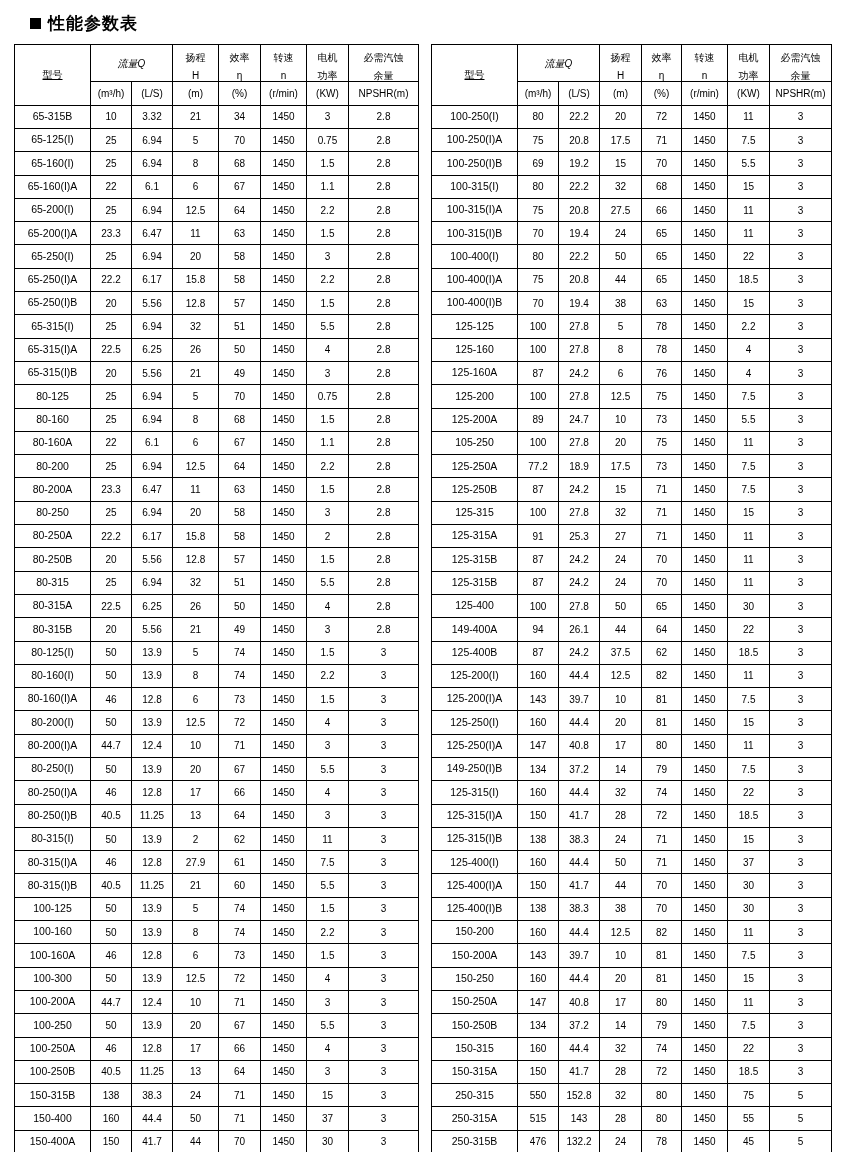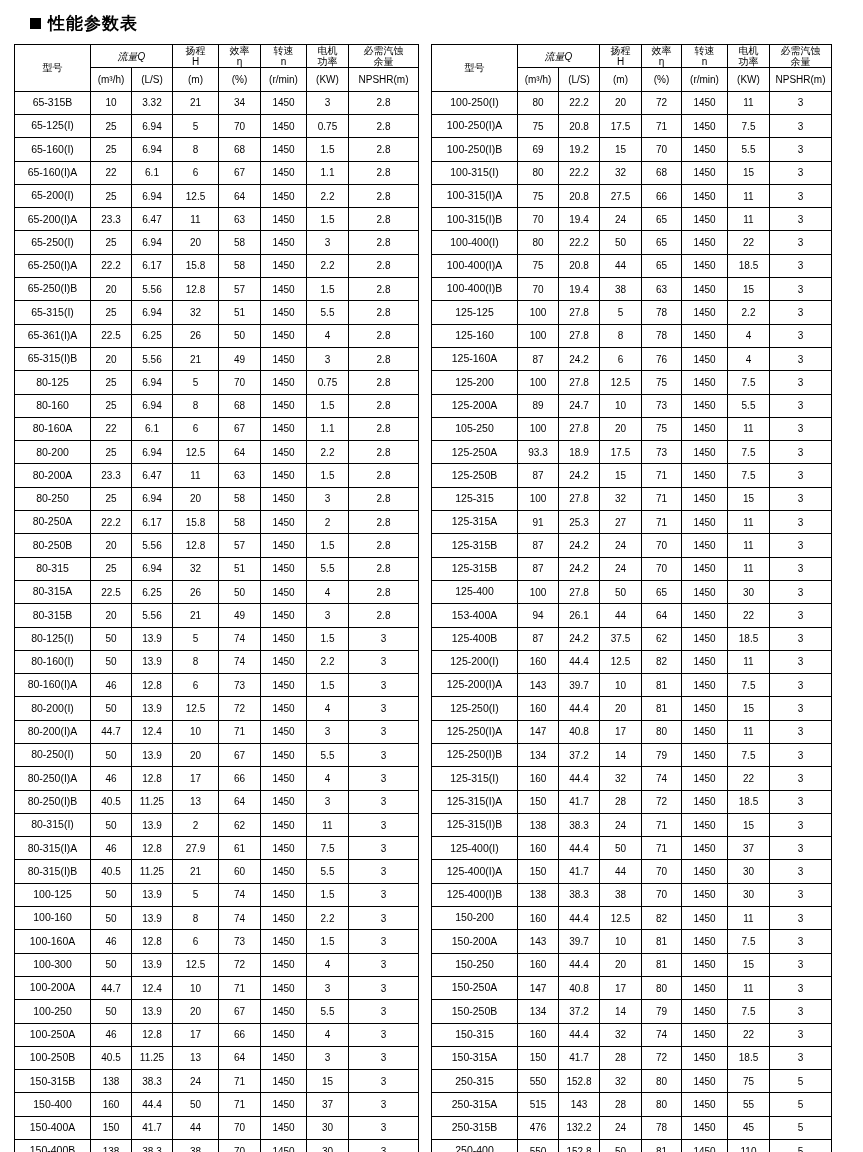--- a/index.html
+++ b/index.html
@@ -58,30 +58,32 @@
     height: 22.3px;
     overflow: hidden;
     white-space: nowrap;
   }
   table.perf thead td {
     font-size: 10px;
     line-height: 1.12;
   }
   .hdr-model {
     font-size: 11px;
+    text-decoration: underline;
   }
   .hdr-q {
     font-size: 11px;
     font-style: italic;
   }
   .hdr-sub {
     font-size: 10px;
   }
   .hdr-multi span {
     display: block;
+    margin-top: 7px;
   }
   .cell-model {
     font-size: 10.5px;
   }
   
   .t-left col.c0 { width: 76px; }
   .t-left col.c1 { width: 41px; }
   .t-left col.c2 { width: 41px; }
   .t-left col.c3 { width: 46px; }
   .t-left col.c4 { width: 42px; }
@@ -252,21 +254,21 @@
             <td class="cell-model">65-315(I)</td>
             <td>25</td>
             <td>6.94</td>
             <td>32</td>
             <td>51</td>
             <td>1450</td>
             <td>5.5</td>
             <td>2.8</td>
           </tr>
           <tr>
-            <td class="cell-model">65-361(I)A</td>
+            <td class="cell-model">65-315(I)A</td>
             <td>22.5</td>
             <td>6.25</td>
             <td>26</td>
             <td>50</td>
             <td>1450</td>
             <td>4</td>
             <td>2.8</td>
           </tr>
           <tr>
             <td class="cell-model">65-315(I)B</td>
@@ -814,21 +816,21 @@
             <td>100</td>
             <td>27.8</td>
             <td>20</td>
             <td>75</td>
             <td>1450</td>
             <td>11</td>
             <td>3</td>
           </tr>
           <tr>
             <td class="cell-model">125-250A</td>
-            <td>93.3</td>
+            <td>77.2</td>
             <td>18.9</td>
             <td>17.5</td>
             <td>73</td>
             <td>1450</td>
             <td>7.5</td>
             <td>3</td>
           </tr>
           <tr>
             <td class="cell-model">125-250B</td>
             <td>87</td>
@@ -883,21 +885,21 @@
             <td class="cell-model">125-400</td>
             <td>100</td>
             <td>27.8</td>
             <td>50</td>
             <td>65</td>
             <td>1450</td>
             <td>30</td>
             <td>3</td>
           </tr>
           <tr>
-            <td class="cell-model">153-400A</td>
+            <td class="cell-model">149-400A</td>
             <td>94</td>
             <td>26.1</td>
             <td>44</td>
             <td>64</td>
             <td>1450</td>
             <td>22</td>
             <td>3</td>
           </tr>
           <tr>
             <td class="cell-model">125-400B</td>
@@ -943,21 +945,21 @@
             <td class="cell-model">125-250(I)A</td>
             <td>147</td>
             <td>40.8</td>
             <td>17</td>
             <td>80</td>
             <td>1450</td>
             <td>11</td>
             <td>3</td>
           </tr>
           <tr>
-            <td class="cell-model">125-250(I)B</td>
+            <td class="cell-model">149-250(I)B</td>
             <td>134</td>
             <td>37.2</td>
             <td>14</td>
             <td>79</td>
             <td>1450</td>
             <td>7.5</td>
             <td>3</td>
           </tr>
           <tr>
             <td class="cell-model">125-315(I)</td>

